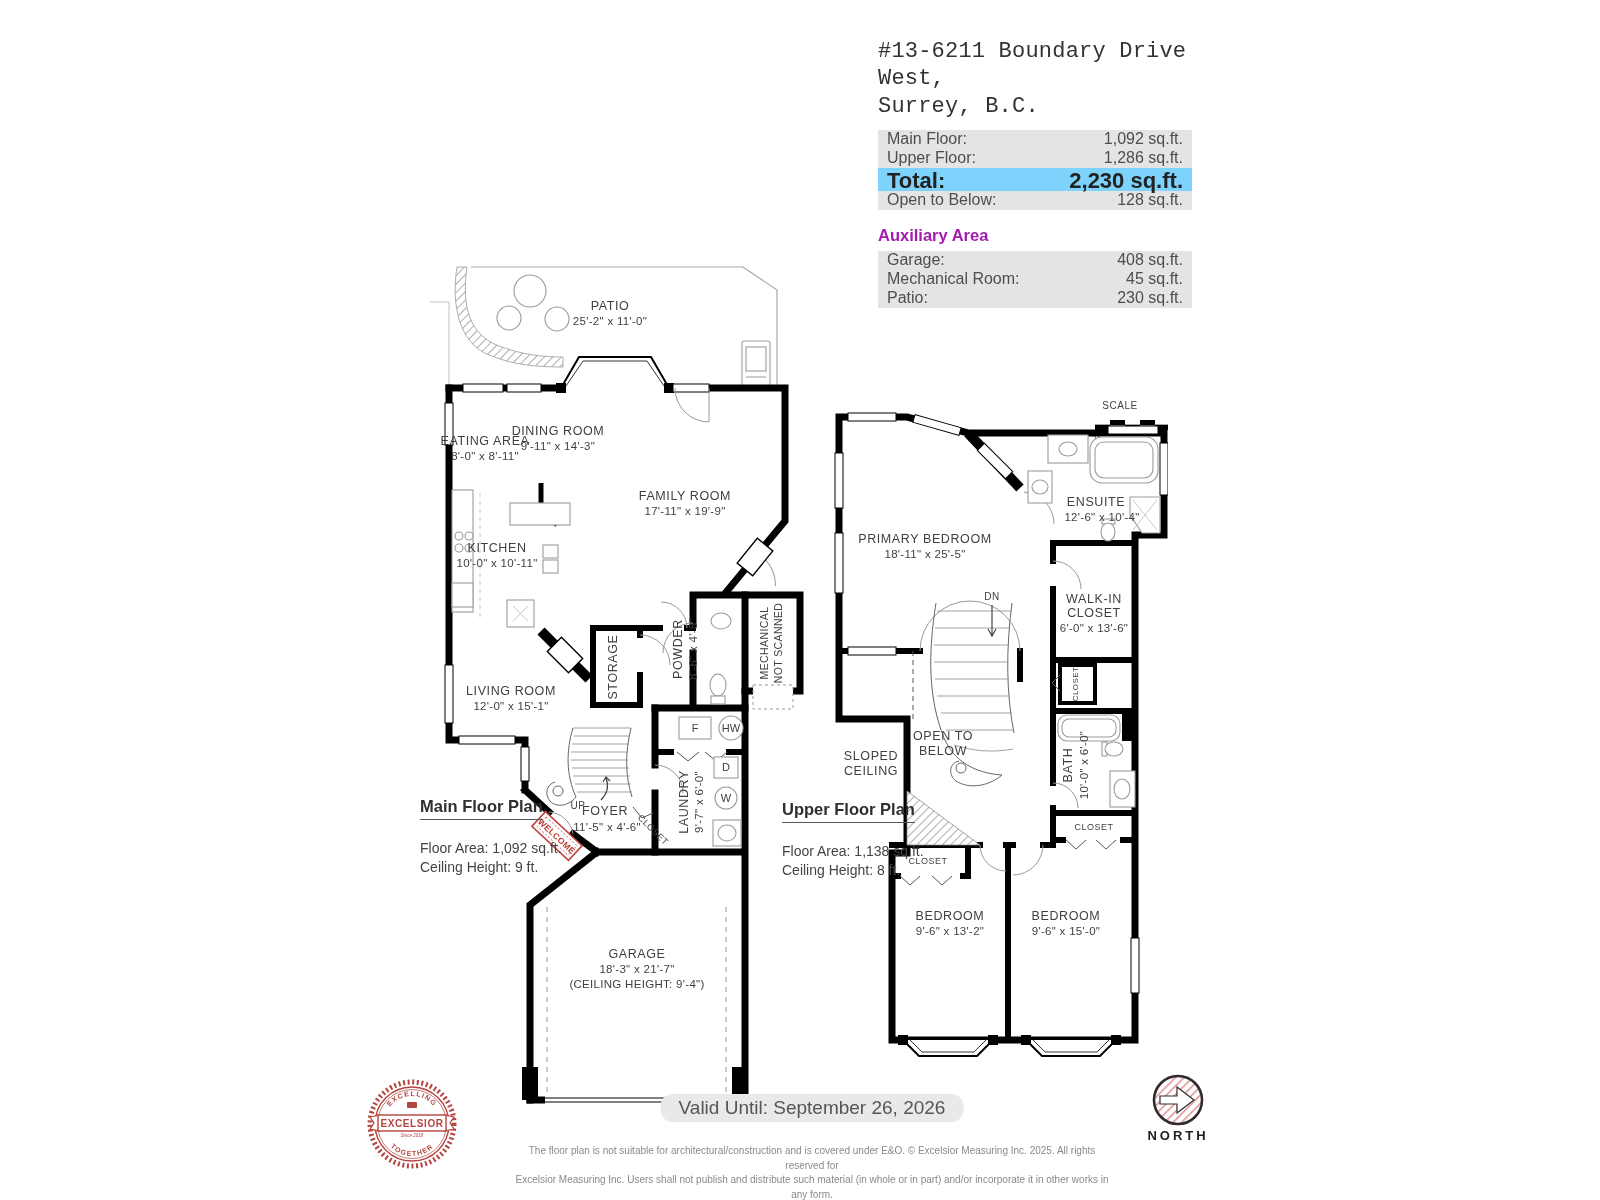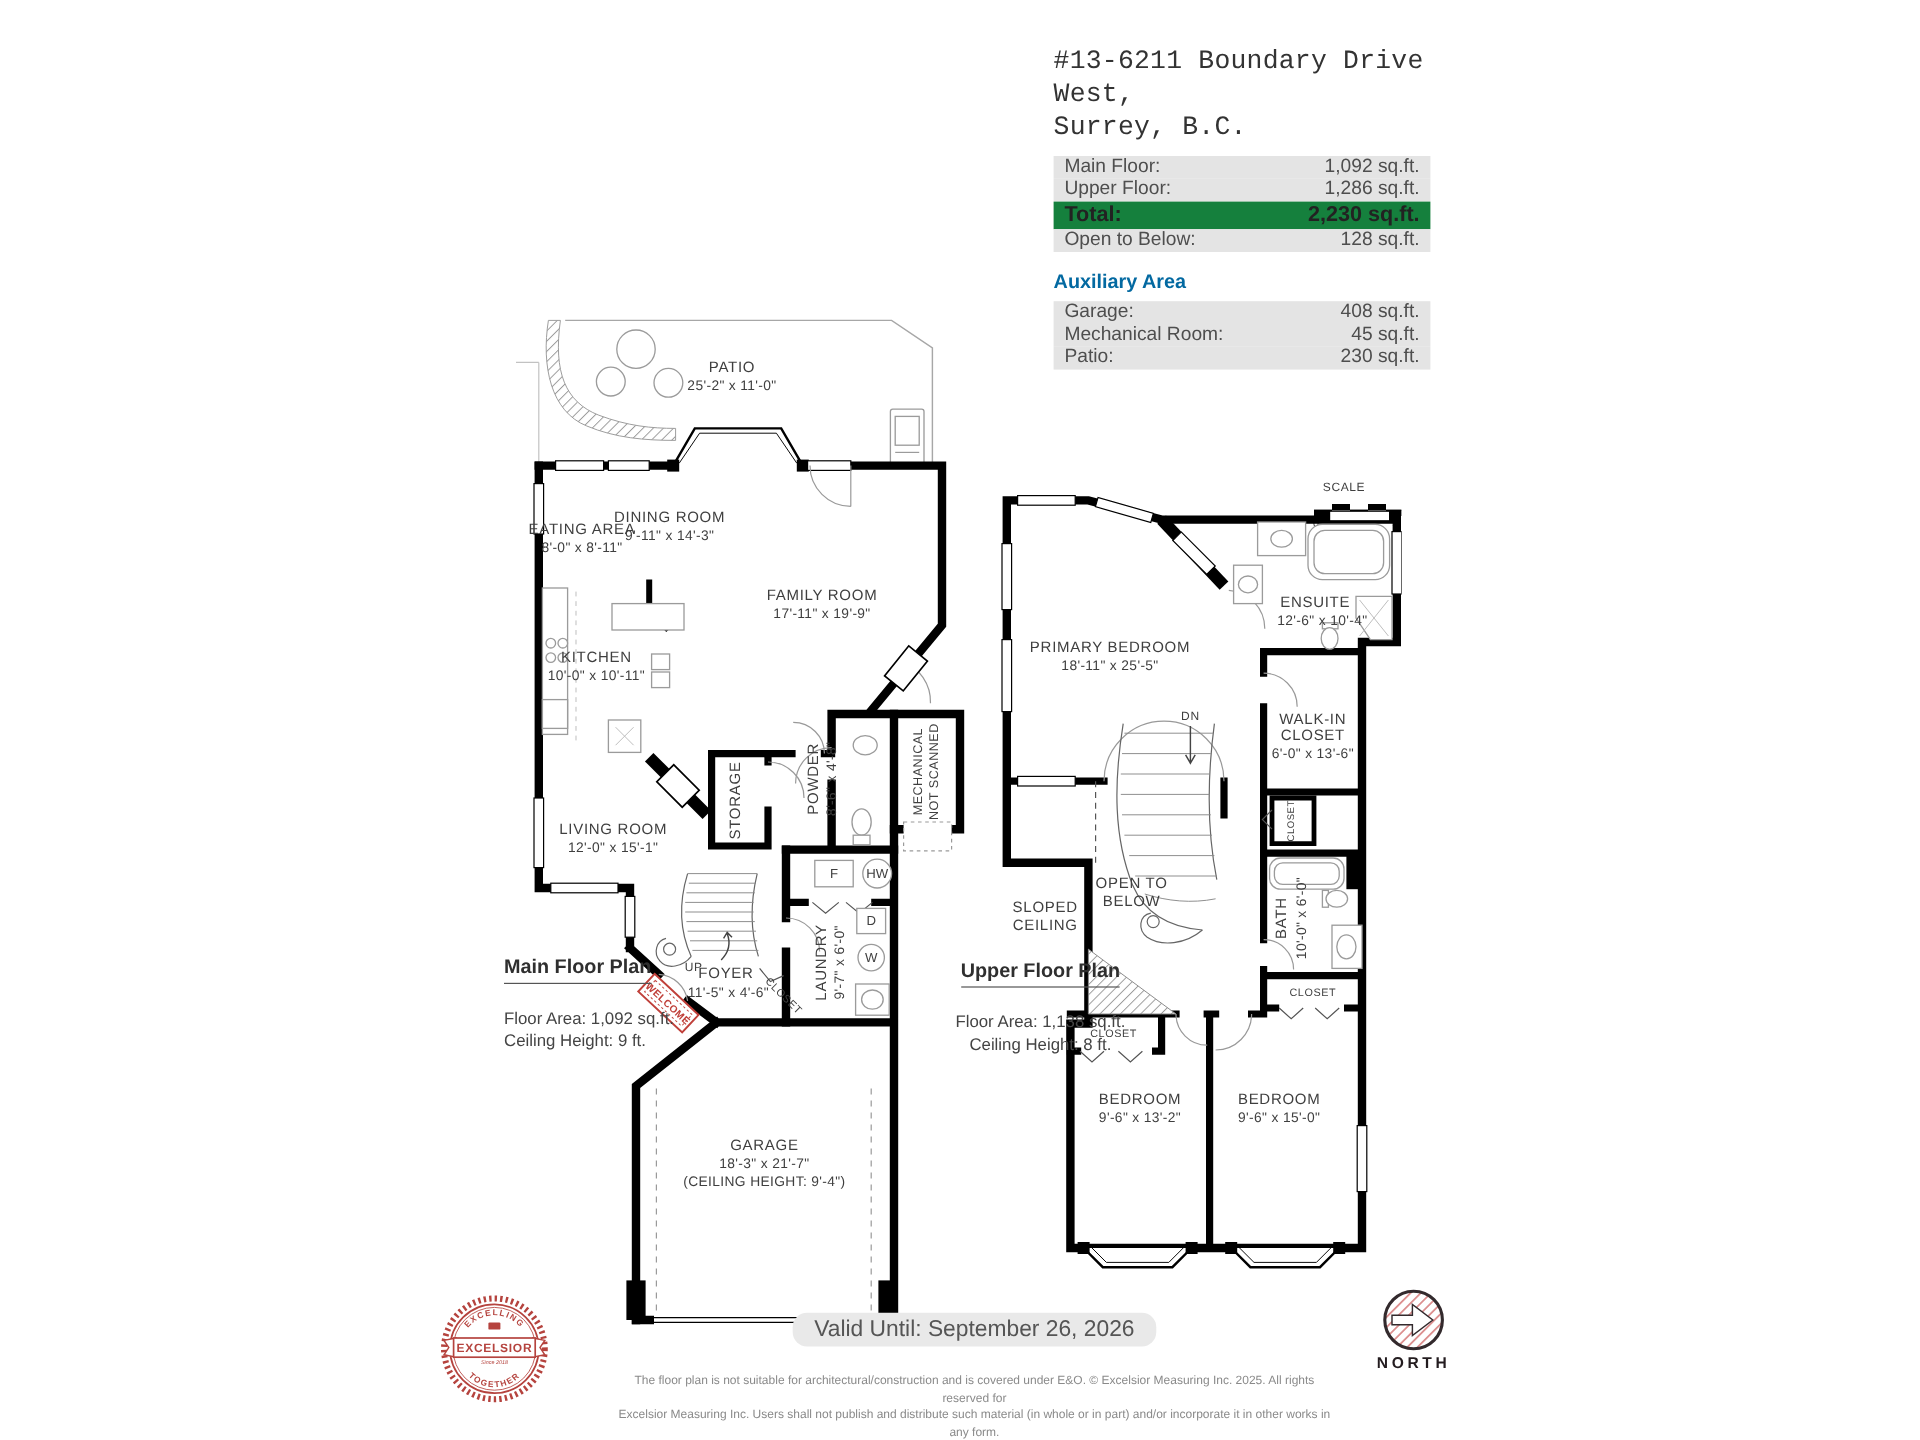--- a/index.html
+++ b/index.html
@@ -3,22 +3,22 @@
 <meta charset="utf-8">
 <style>
   html,body{margin:0;padding:0;background:#fff;}
   .page{position:relative;width:1600px;height:1200px;background:#fff;overflow:hidden;
         font-family:"Liberation Sans",sans-serif;}
   
   .header{position:absolute;left:878px;top:38px;width:314px;}
   .header .title{font-size:22px;font-weight:500;color:#333;line-height:1.24;letter-spacing:.2px;margin:0 0 10px 0;font-family:Liberation Mono, monospace;}
   .arow{display:flex;justify-content:space-between;align-items:flex-start;background:#e4e4e4;
         padding:0 9px;height:19px;font-size:16px;color:#4e4e4e;}
-  .arow.total{background:#15803d;height:23px;font-weight:bold;color:#222;font-size:18px;}
-  .aux-title{margin:16px 0 6px 0;font-size:16.5px;font-weight:bold;color:#0369a1;}
+  .arow.total{background:#7dd3fc;height:23px;font-weight:bold;color:#222;font-size:22px;}
+  .aux-title{margin:16px 0 6px 0;font-size:16.5px;font-weight:bold;color:#a21caf;}
   
   .plan-title{position:absolute;width:170px;color:#444;font-size:14px;line-height:1.35;}
   .plan-title .pt{display:inline-block;font-size:16.5px;font-weight:bold;color:#2f2f2f;
                   border-bottom:1.6px solid #555;padding-bottom:2px;margin-bottom:19px;}
   
   svg.plan{position:absolute;}
   svg.plan text{fill:#3f3f3f;font-family:"Liberation Sans",sans-serif;}
   .rn{font-size:12.5px;letter-spacing:.6px;}
   .rd{font-size:11.5px;letter-spacing:.3px;}
   .sm{font-size:9px;letter-spacing:.5px;}
@@ -376,21 +376,21 @@
       <text class="rn" x="258" y="527" text-anchor="middle">BEDROOM</text>
       <text class="rd" x="258" y="542" text-anchor="middle">9'-6" x  15'-0"</text>
     </g>
   </svg>
 
   <div class="plan-title" style="left:420px;top:795px;">
     <span class="pt">Main Floor Plan</span><br>
     <span>Floor Area: 1,092 sq.ft.</span><br>
     <span>Ceiling Height: 9 ft.</span>
   </div>
-  <div class="plan-title" style="left:782px;top:798px;text-align:center;">
+  <div class="plan-title" style="left:782px;top:798px;">
     <span class="pt">Upper Floor Plan</span><br>
     <span>Floor Area: 1,138 sq.ft.</span><br>
     <span>Ceiling Height: 8 ft.</span>
   </div>
 
   <div class="pill">Valid Until: September 26, 2026</div>
   <div class="disclaimer">
     <span>The floor plan is not suitable for architectural/construction and is covered under E&amp;O. © Excelsior Measuring Inc. 2025. All rights reserved for</span><br>
     <span>Excelsior Measuring Inc. Users shall not publish and distribute such material (in whole or in part) and/or incorporate it in other works in any form.</span>
   </div>

